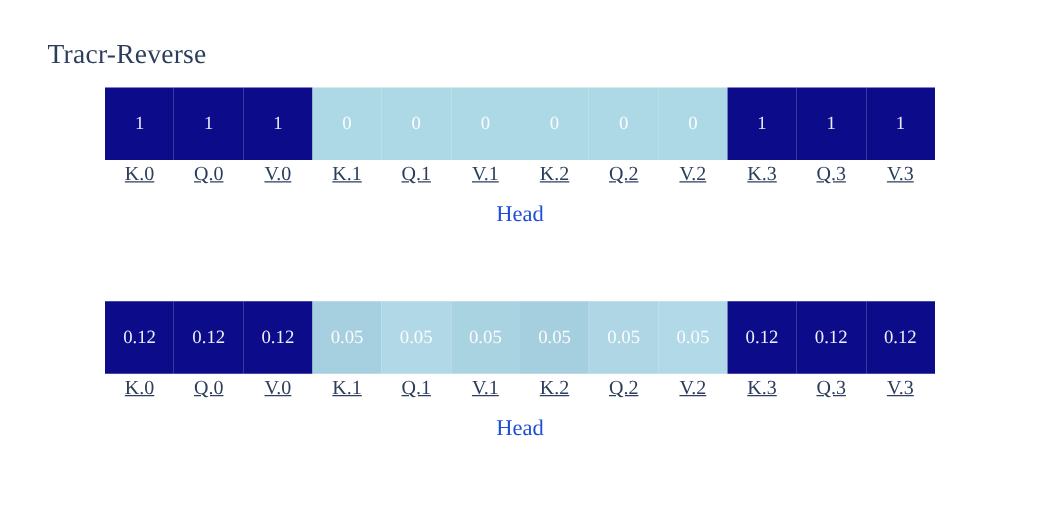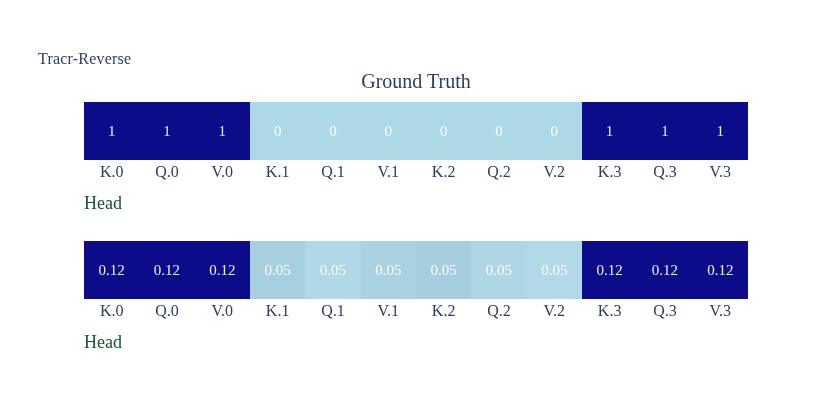--- a/index.html
+++ b/index.html
@@ -8,24 +8,23 @@
     position: relative;
     background: #ffffff;
     font-family: "Liberation Serif", "DejaVu Serif", serif;
     color: #2d3e5d;
     overflow: hidden;
   }
   .figure-title {
     position: absolute;
     left: 38px;
     top: 30px;
-    font-size: 16px;
+    font-size: 22px;
     letter-spacing: 0.2px;
     color: #2d3e5d;
-    margin-top: 20px;
   }
   .chart {
     position: absolute;
     left: 84px;
     width: 664px;
   }
   #chart-gt { top: 70px; }
   #chart-pred { top: 241px; }
   .chart-title {
     height: 32px;
@@ -50,34 +49,35 @@
     display: flex;
     width: 664px;
     height: 24px;
     margin-top: 3px;
   }
   .tick {
     flex: 1 1 0;
     text-align: center;
     font-size: 16px;
     color: #2d3e5d;
+    text-decoration: underline;
   }
   .xlabel {
     margin-top: 6px;
+    text-align: center;
     font-size: 18px;
-    color: #14532d;
+    color: #1d4ed8;
   }
 </style>
 </head>
 <body>
 
 <div class="figure-title">Tracr-Reverse</div>
 
 <div class="chart" id="chart-gt">
-  <div class="chart-title">Ground Truth</div>
   <div class="heatmap">
       <div class="cell" style="background: rgb(12, 12, 139); color: rgb(233, 236, 246);">1</div>
       <div class="cell" style="background: rgb(12, 12, 139); color: rgb(233, 236, 246);">1</div>
       <div class="cell" style="background: rgb(12, 12, 139); color: rgb(233, 236, 246);">1</div>
       <div class="cell" style="background: rgb(173, 216, 230); color: rgb(253, 253, 254);">0</div>
       <div class="cell" style="background: rgb(173, 216, 230); color: rgb(253, 253, 254);">0</div>
       <div class="cell" style="background: rgb(173, 216, 230); color: rgb(253, 253, 254);">0</div>
       <div class="cell" style="background: rgb(173, 216, 230); color: rgb(253, 253, 254);">0</div>
       <div class="cell" style="background: rgb(173, 216, 230); color: rgb(253, 253, 254);">0</div>
       <div class="cell" style="background: rgb(173, 216, 230); color: rgb(253, 253, 254);">0</div>

